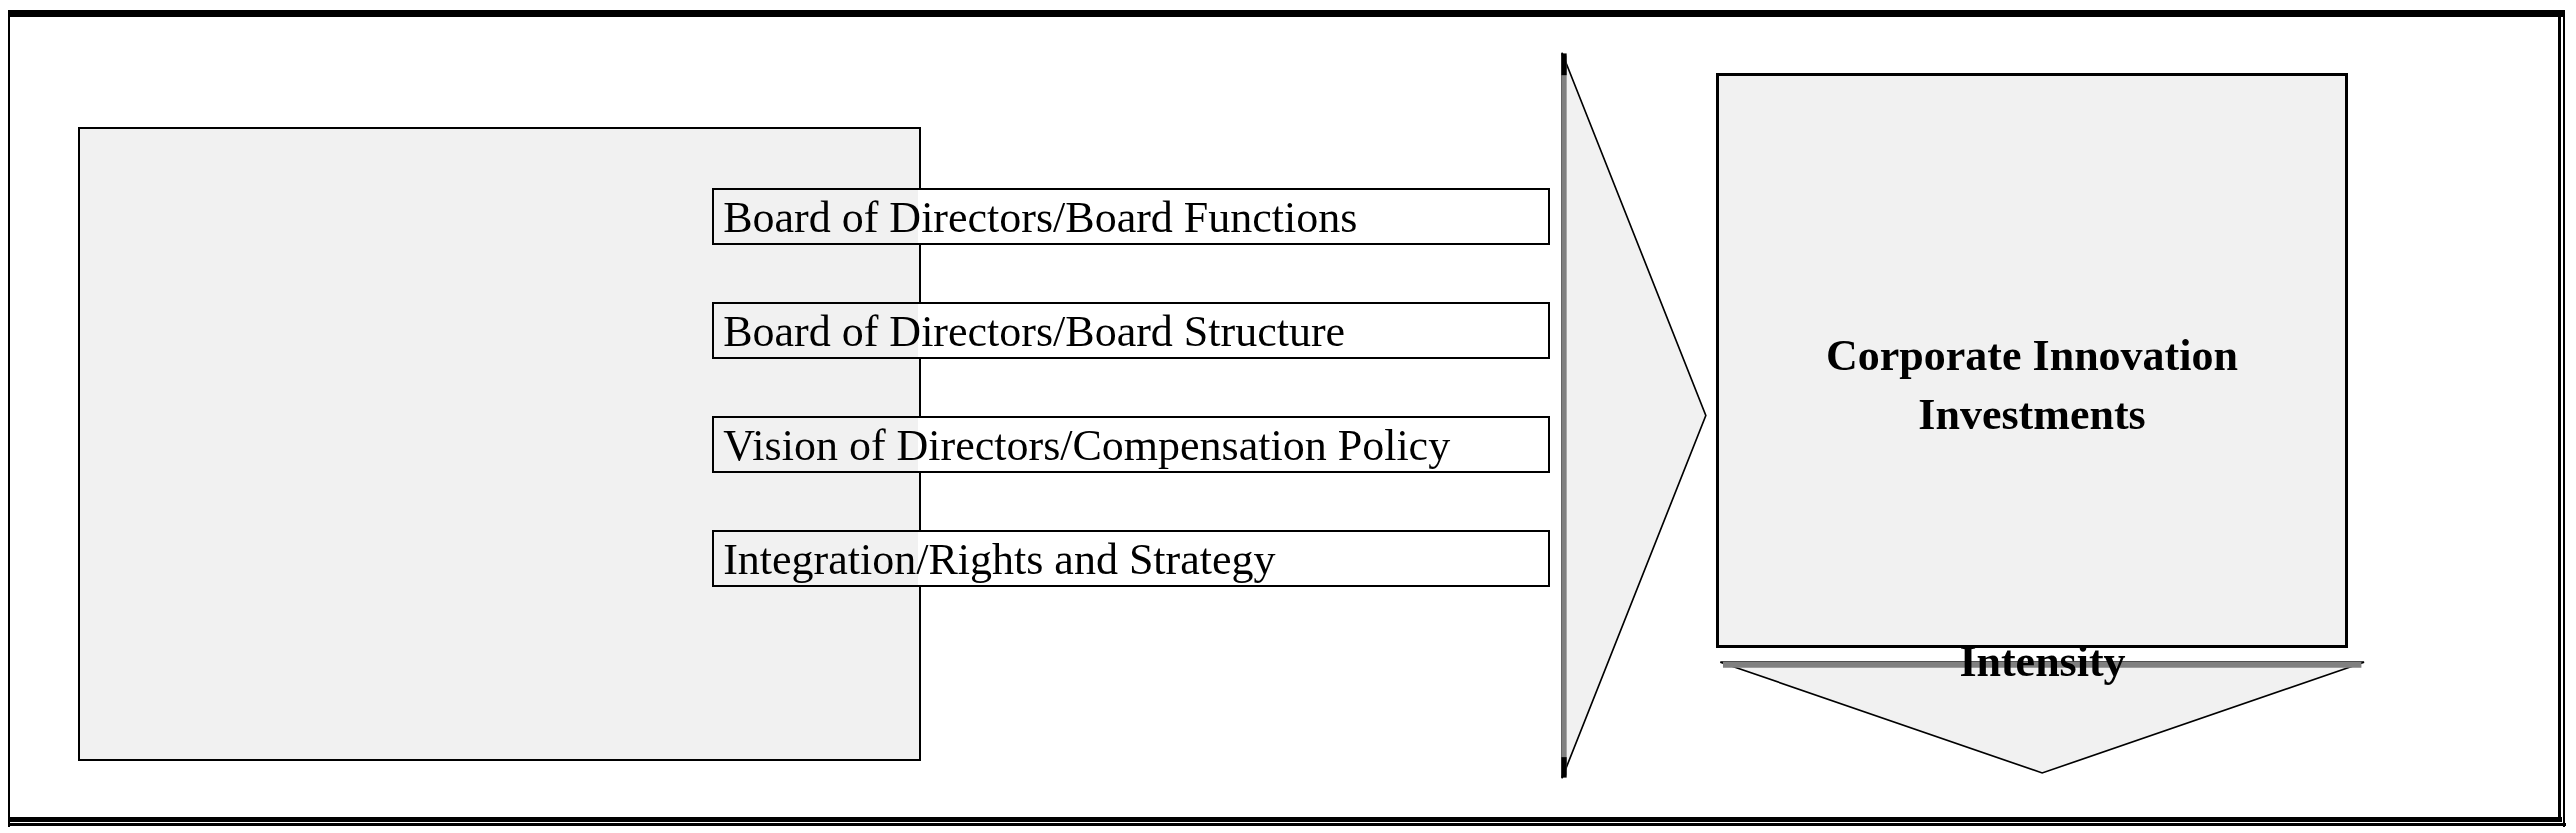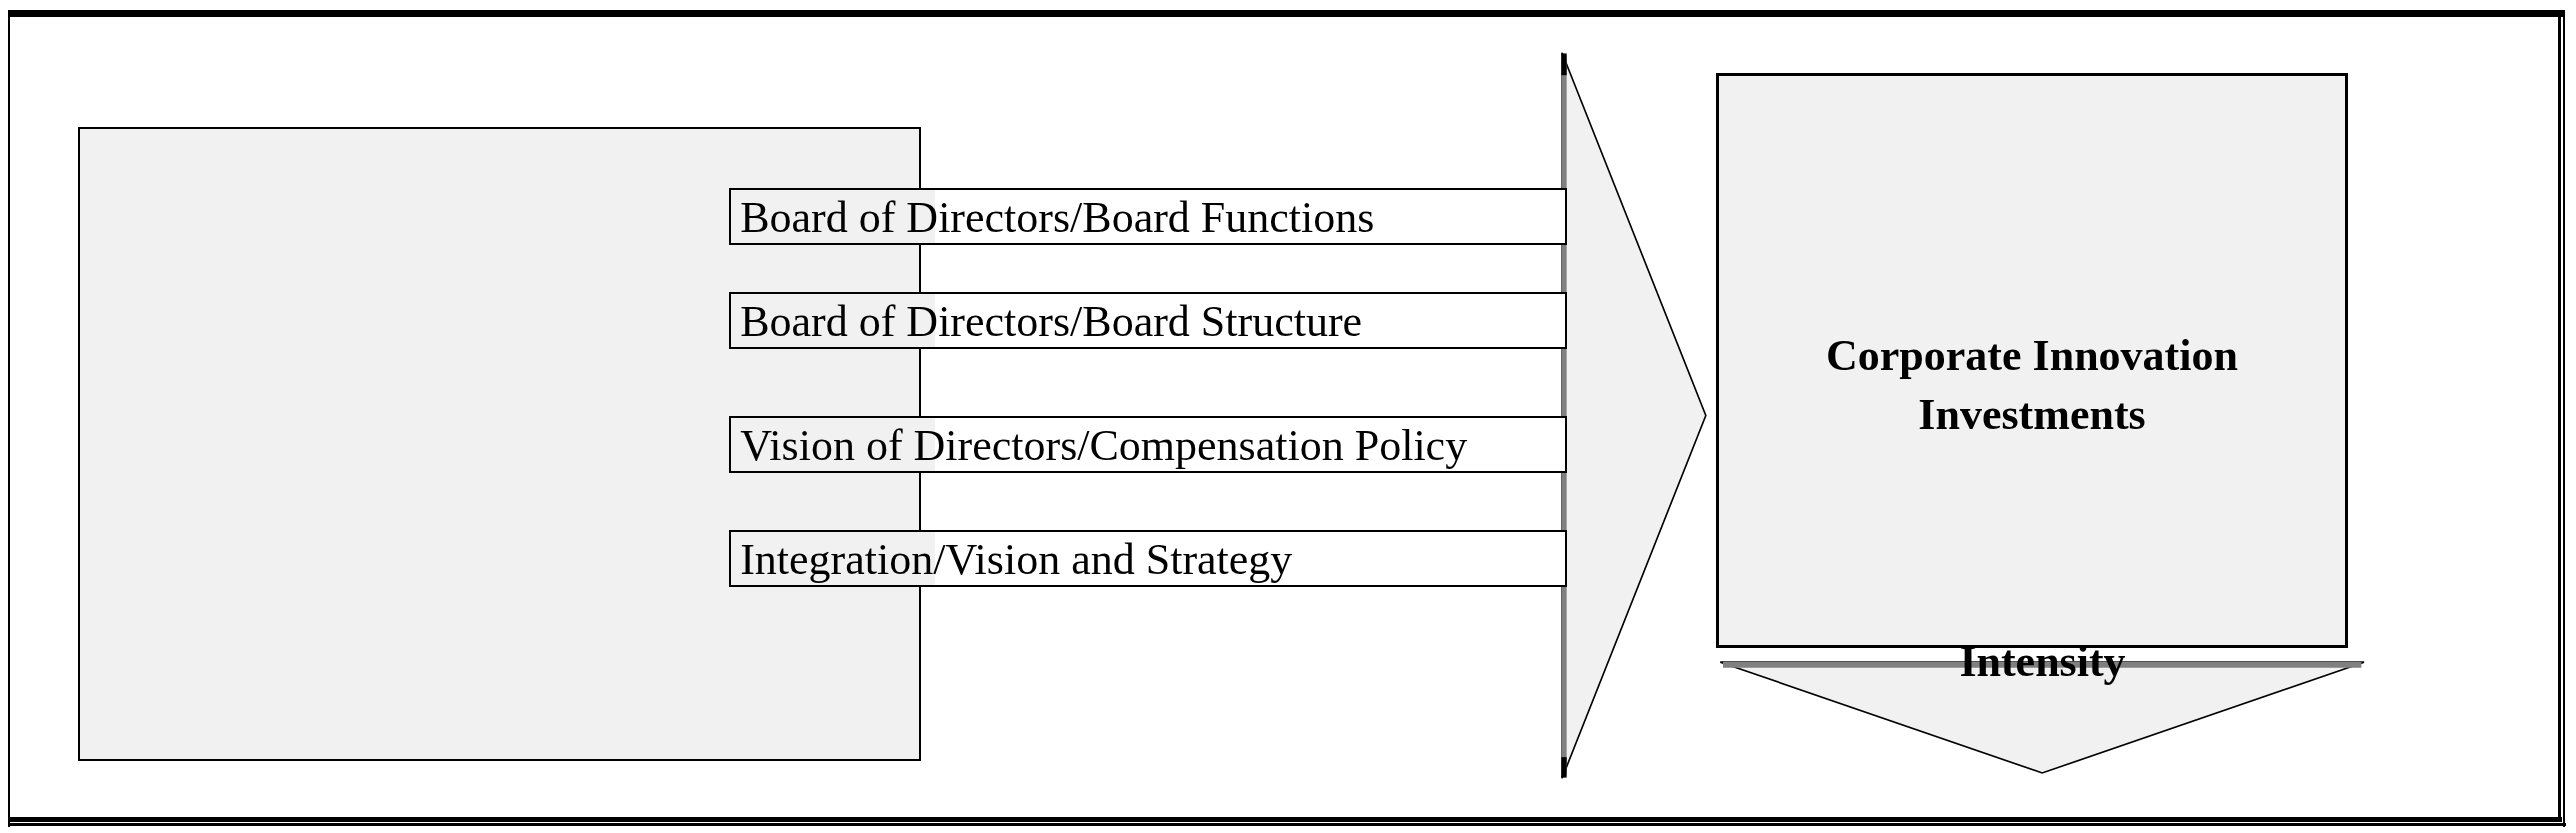--- a/index.html
+++ b/index.html
@@ -52,29 +52,28 @@
     width: 838px; height: 57px;
     box-sizing: border-box;
     border: 2.6px solid #000000;
     
     background: linear-gradient(to right, #f1f1f1 204px, #ffffff 204px);
     display: flex;
     align-items: center;
     padding-left: 9.2px;
     padding-top: 2.6px;
     z-index: 2;
-    margin-left: 17px;
   }
   .mediator-box .label {
     font-size: 44px;
     line-height: 50px;
     white-space: nowrap;
   }
   .mb-0 { top: 188px; }
-  .mb-1 { top: 292px; text-align: center; }
+  .mb-1 { top: 302px; text-align: center; }
   .mb-2 { top: 416px; }
   .mb-3 { top: 530px; }
   .mb-4 { top: 643px; }
 
   
   .arrow-svg { left: 0; top: 0; width: 2576px; height: 833px; z-index: 2; }
 
   
   .target-box {
     left: 1716px; top: 73px;
@@ -135,21 +134,21 @@
   <div class="abs mediator-box mb-0">
     <span class="label">Board of Directors/Board Functions</span>
   </div>
   <div class="abs mediator-box mb-1">
     <span class="label">Board of Directors/Board Structure</span>
   </div>
   <div class="abs mediator-box mb-2">
     <span class="label">Vision of Directors/Compensation Policy</span>
   </div>
   <div class="abs mediator-box mb-3">
-    <span class="label">Integration/Vision and Strategy</span>
+    <span class="label">Integration/Rights and Strategy</span>
   </div>
 
   <div class="abs target-box">
     <div class="target-label">Corporate Innovation Investments</div>
   </div>
 
   <div class="abs intensity-label">Intensity</div>
 
 </div>
 

